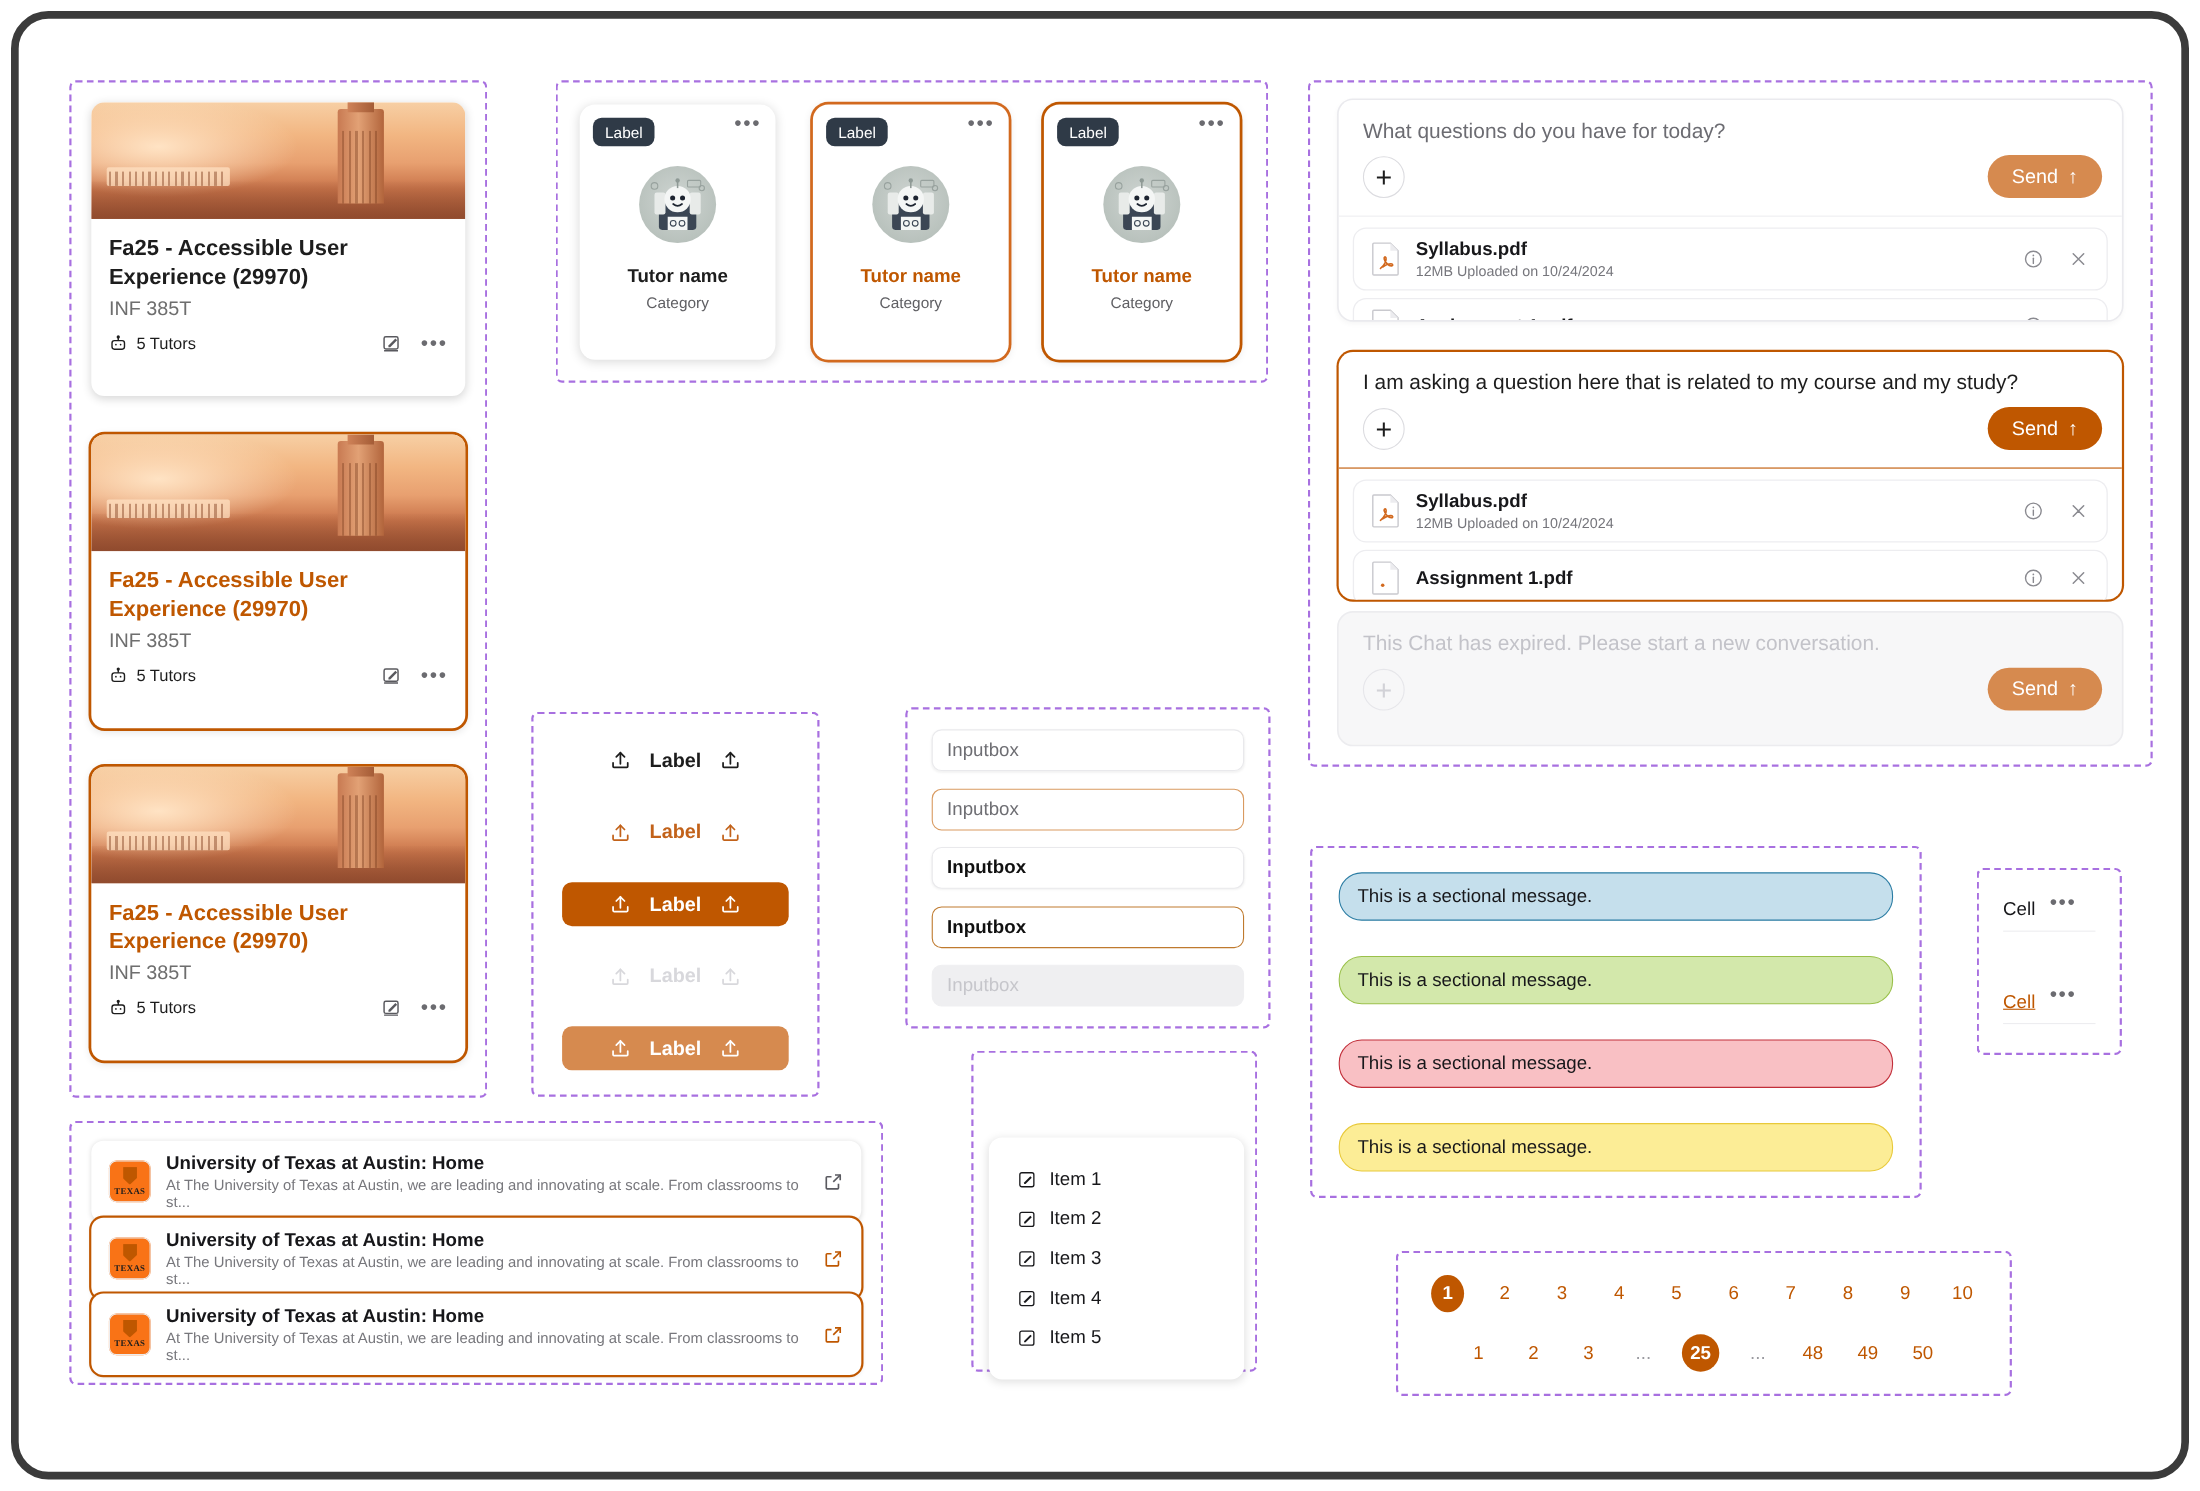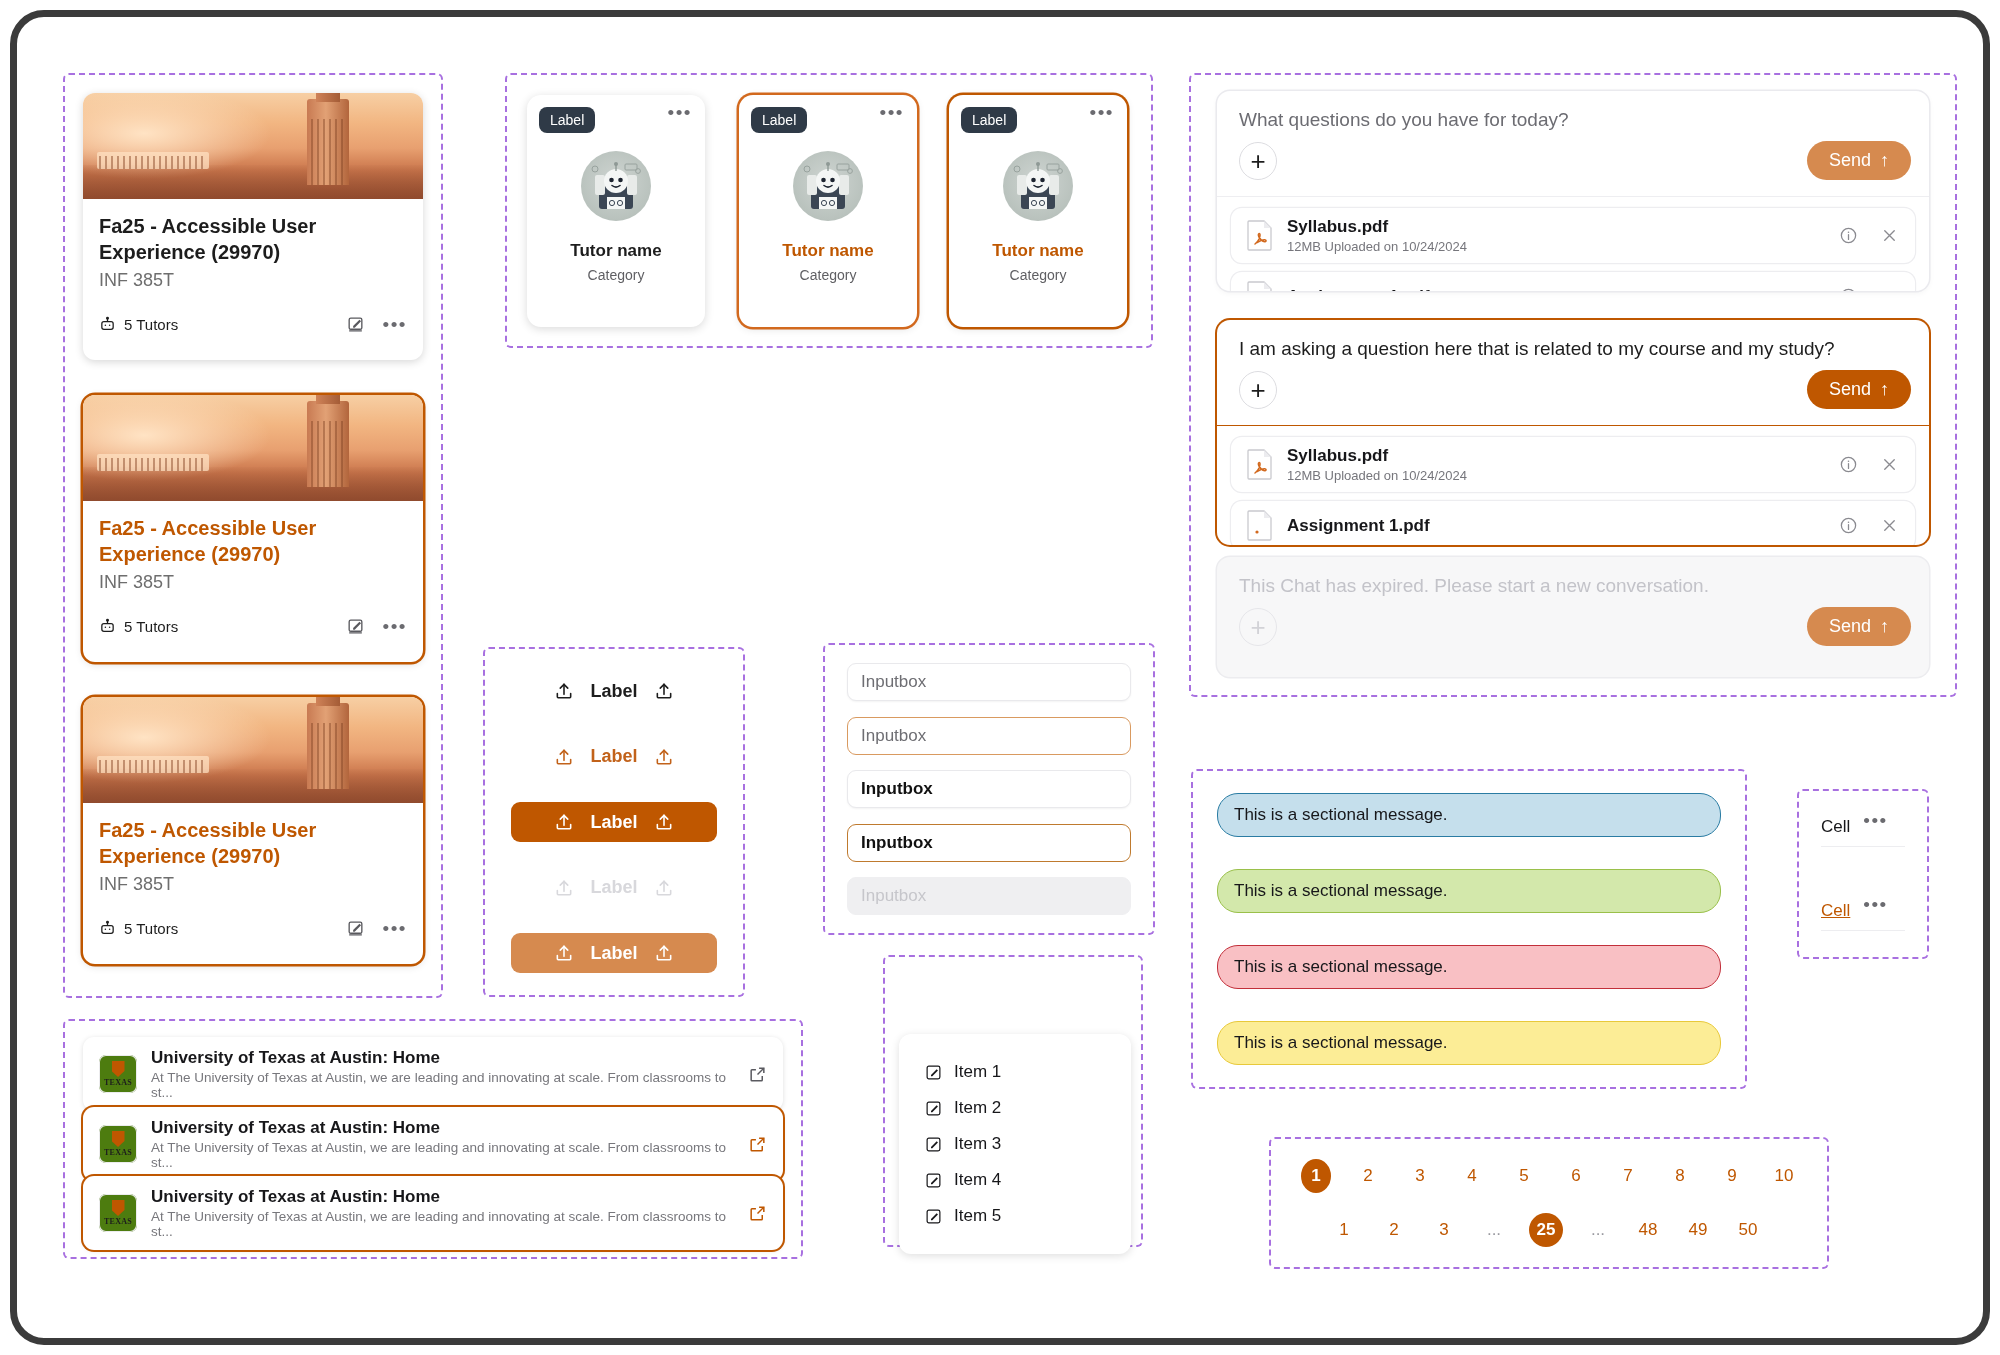--- a/index.html
+++ b/index.html
@@ -68,21 +68,21 @@
     border-radius: 2px;
   }
   .cc-img .colonnade:after {
     content:""; position:absolute; inset:4px 2px 0 2px;
     background: repeating-linear-gradient(to right, rgba(150,88,56,.55) 0 2px, transparent 2px 6px);
   }
   .cc-body { padding: 14px 16px 12px 16px; }
   .cc-title { font-size: 20px; font-weight: 700; color: #1d1d1d; line-height: 1.3; }
   .cc-title.orange { color: #bf5700; }
   .cc-code { font-size: 18px; color: #6e6e6e; margin-top: 5px; }
-  .cc-foot { display: flex; align-items: center; margin-top: 24px; }
+  .cc-foot { display: flex; align-items: center; margin-top: 12px; }
   .cc-tutors { font-size: 15px; color: #1d1d1d; display:flex; align-items:center; gap:8px; }
   .cc-actions { margin-left: auto; display: flex; align-items: center; gap: 18px; }
   .icon-btn { color: #59595e; display: inline-flex; align-items: center; }
   .dots { letter-spacing: 1.5px; font-size: 19px; color:#6b6b70; line-height: 8px; }
 
   
   .tutor-card {
     position: absolute; top: 78px;
     width: 178px; height: 232px;
     background: #fff; border-radius: 14px;
@@ -154,21 +154,21 @@
   
   .link-card {
     position:absolute; left:18px; right:18px;
     background:#fff; border-radius:11px;
     box-shadow:0 1px 5px rgba(0,0,0,.13);
     padding:11px 16px; display:flex; align-items:center; gap:14px;
   }
   .link-card.sel { box-shadow:0 0 0 2px #bf5700, 0 1px 5px rgba(0,0,0,.10); }
   .shield {
     width:38px; height:38px; flex:none; border-radius:7px;
-    background:#4d7c0f; box-shadow:0 0 0 1px #ececee inset;
+    background:#f97316; box-shadow:0 0 0 1px #ececee inset;
     display:flex; flex-direction:column; align-items:center; justify-content:center;
   }
   .shield .sh {
     width:13px; height:16px; background:#bf5700;
     clip-path: polygon(50% 0,100% 0,100% 62%,50% 100%,0 62%,0 0);
     margin-bottom:1px;
   }
   .shield .txt { font-family:"Liberation Serif",serif; font-size:8px; font-weight:700; color:#1d1d1d; letter-spacing:.3px; }
   .lc-title { font-size:17px; font-weight:700; color:#17171a; }
   .lc-desc  { font-size:13.5px; color:#77777c; margin-top:2px; }

